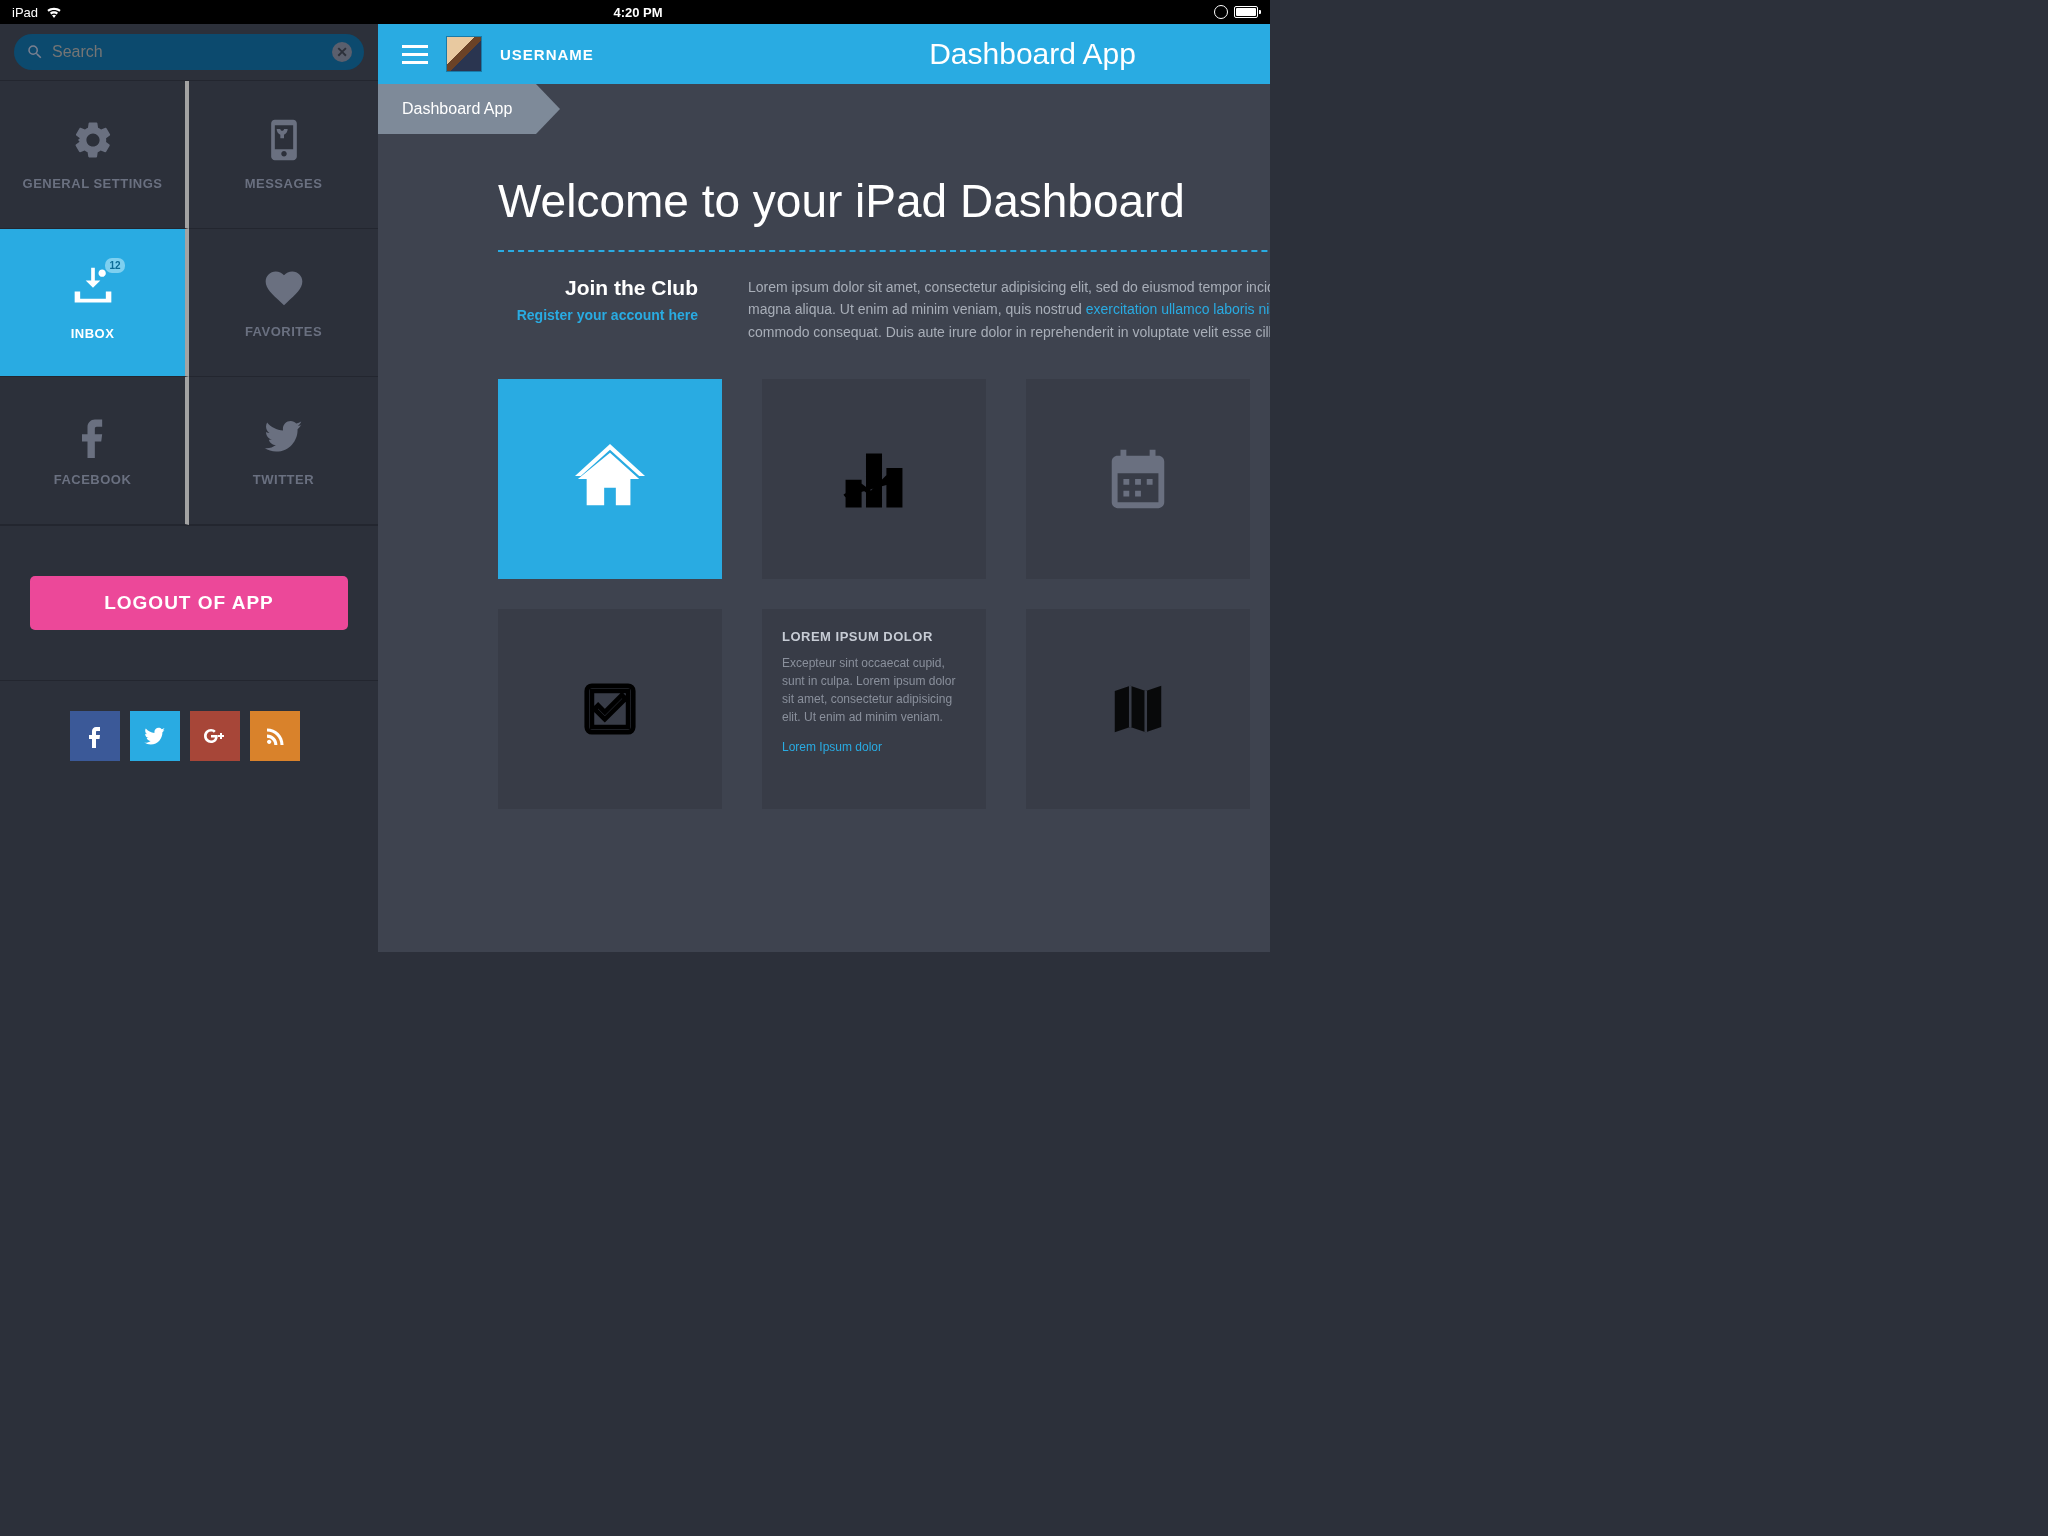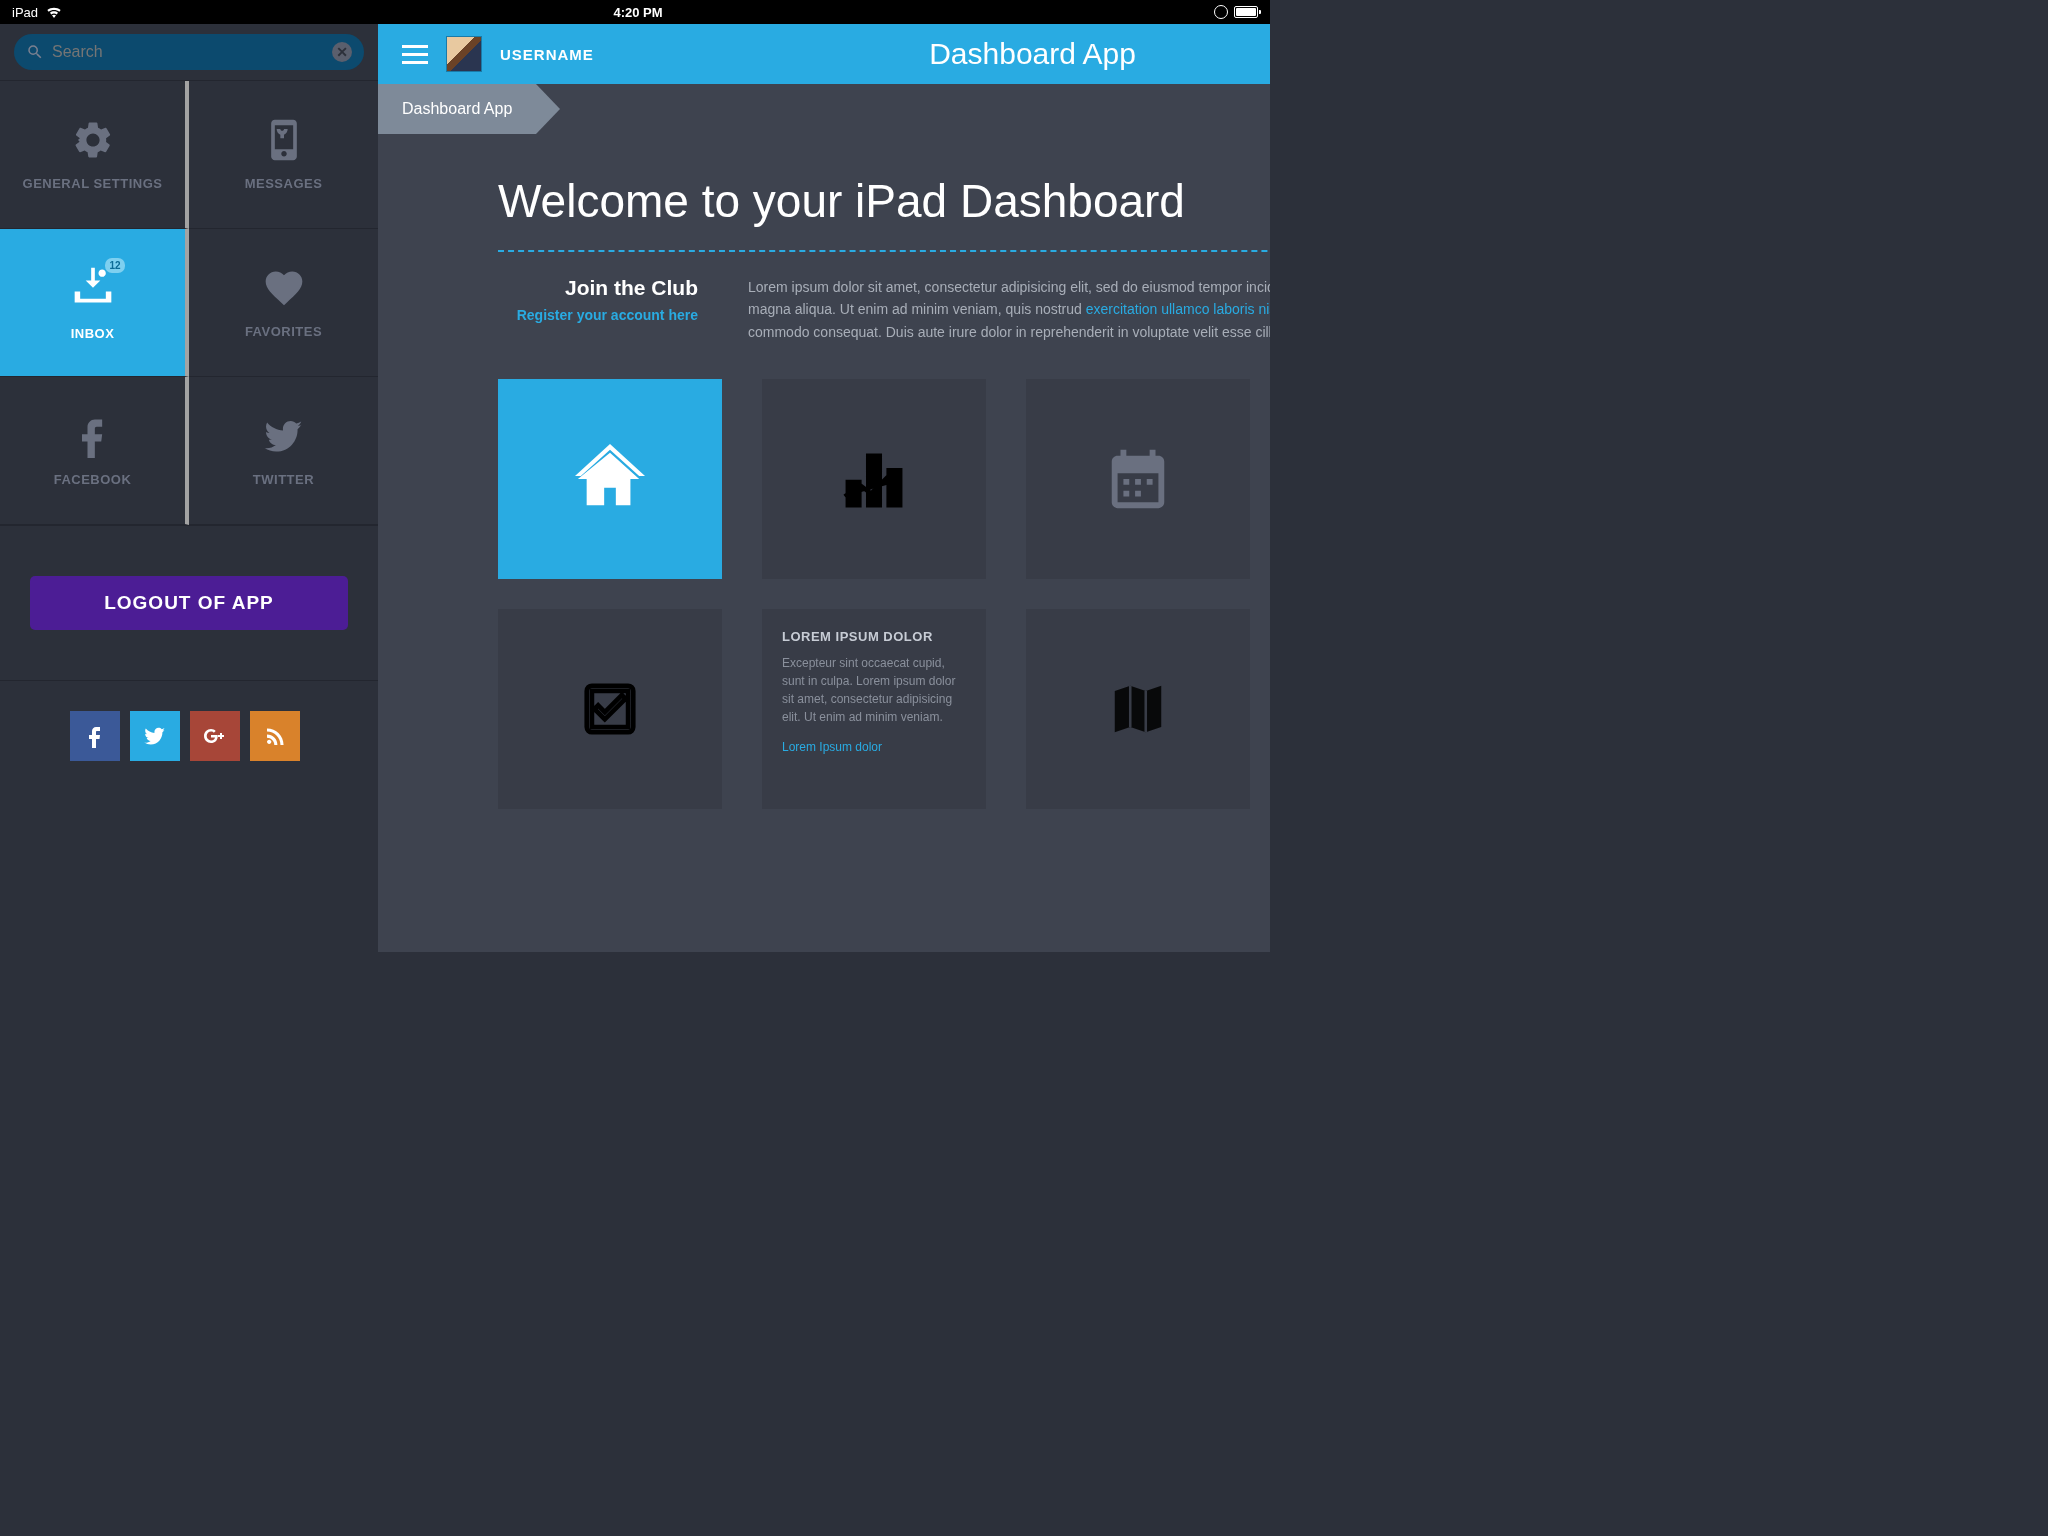--- a/index.html
+++ b/index.html
@@ -25,21 +25,21 @@
 .grid-nav{display:grid;grid-template-columns:1fr 1fr;border-top:1px solid #23262f}
 .grid-nav .item{height:148px;border-right:4px solid #a3a3a3;border-bottom:1px solid #23262f;display:flex;flex-direction:column;align-items:center;justify-content:center;gap:14px;color:#6a7080;cursor:pointer}
 .grid-nav .item:nth-child(2n){border-right:none}
 .grid-nav .item.active{background:#29abe2;color:#fff}
 .grid-nav .item .icon{width:44px;height:44px;fill:currentColor}
 .grid-nav .item .label{font-size:13px;font-weight:600;letter-spacing:0.5px}
 .inbox-wrap{position:relative}
 .badge{position:absolute;top:-6px;right:-10px;background:#7ed0f0;color:#0d6b96;font-size:10px;font-weight:700;padding:2px 4px;border-radius:7px}
 
 .logout-wrap{padding:50px 30px;border-top:1px solid #23262f;border-bottom:1px solid #23262f}
-.logout-btn{width:100%;height:54px;background:#4c1d95;color:#fff;border:none;border-radius:5px;font-size:19px;font-weight:700;letter-spacing:1px;cursor:pointer}
+.logout-btn{width:100%;height:54px;background:#ec4899;color:#fff;border:none;border-radius:5px;font-size:19px;font-weight:700;letter-spacing:1px;cursor:pointer}
 
 .social-row{display:flex;gap:10px;padding:30px 0 0 70px}
 .social-btn{width:50px;height:50px;display:flex;align-items:center;justify-content:center;color:#fff;cursor:pointer}
 .social-btn.fb{background:#3b5998}
 .social-btn.tw{background:#29abe2}
 .social-btn.gp{background:#a74638}
 .social-btn.rss{background:#d9822b}
 .social-btn svg{width:24px;height:24px;fill:#fff}
 
 .main{flex:1;background:#3e434f;display:flex;flex-direction:column;overflow:hidden}

